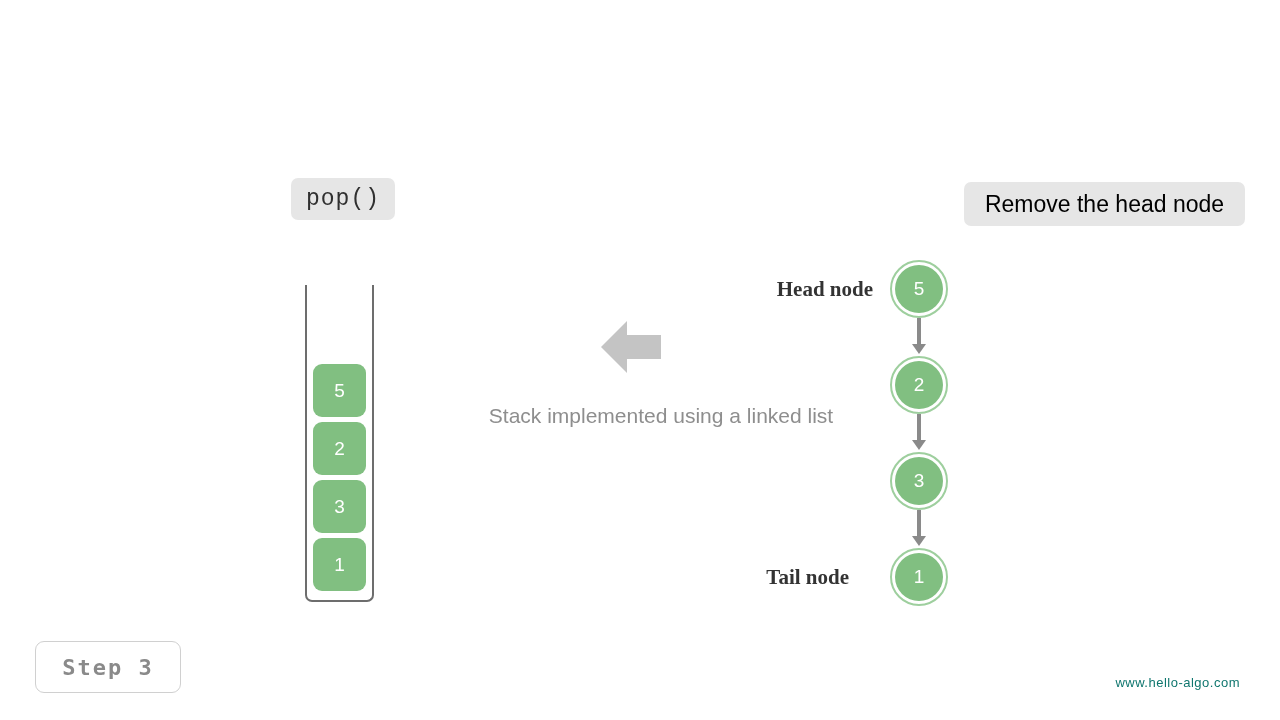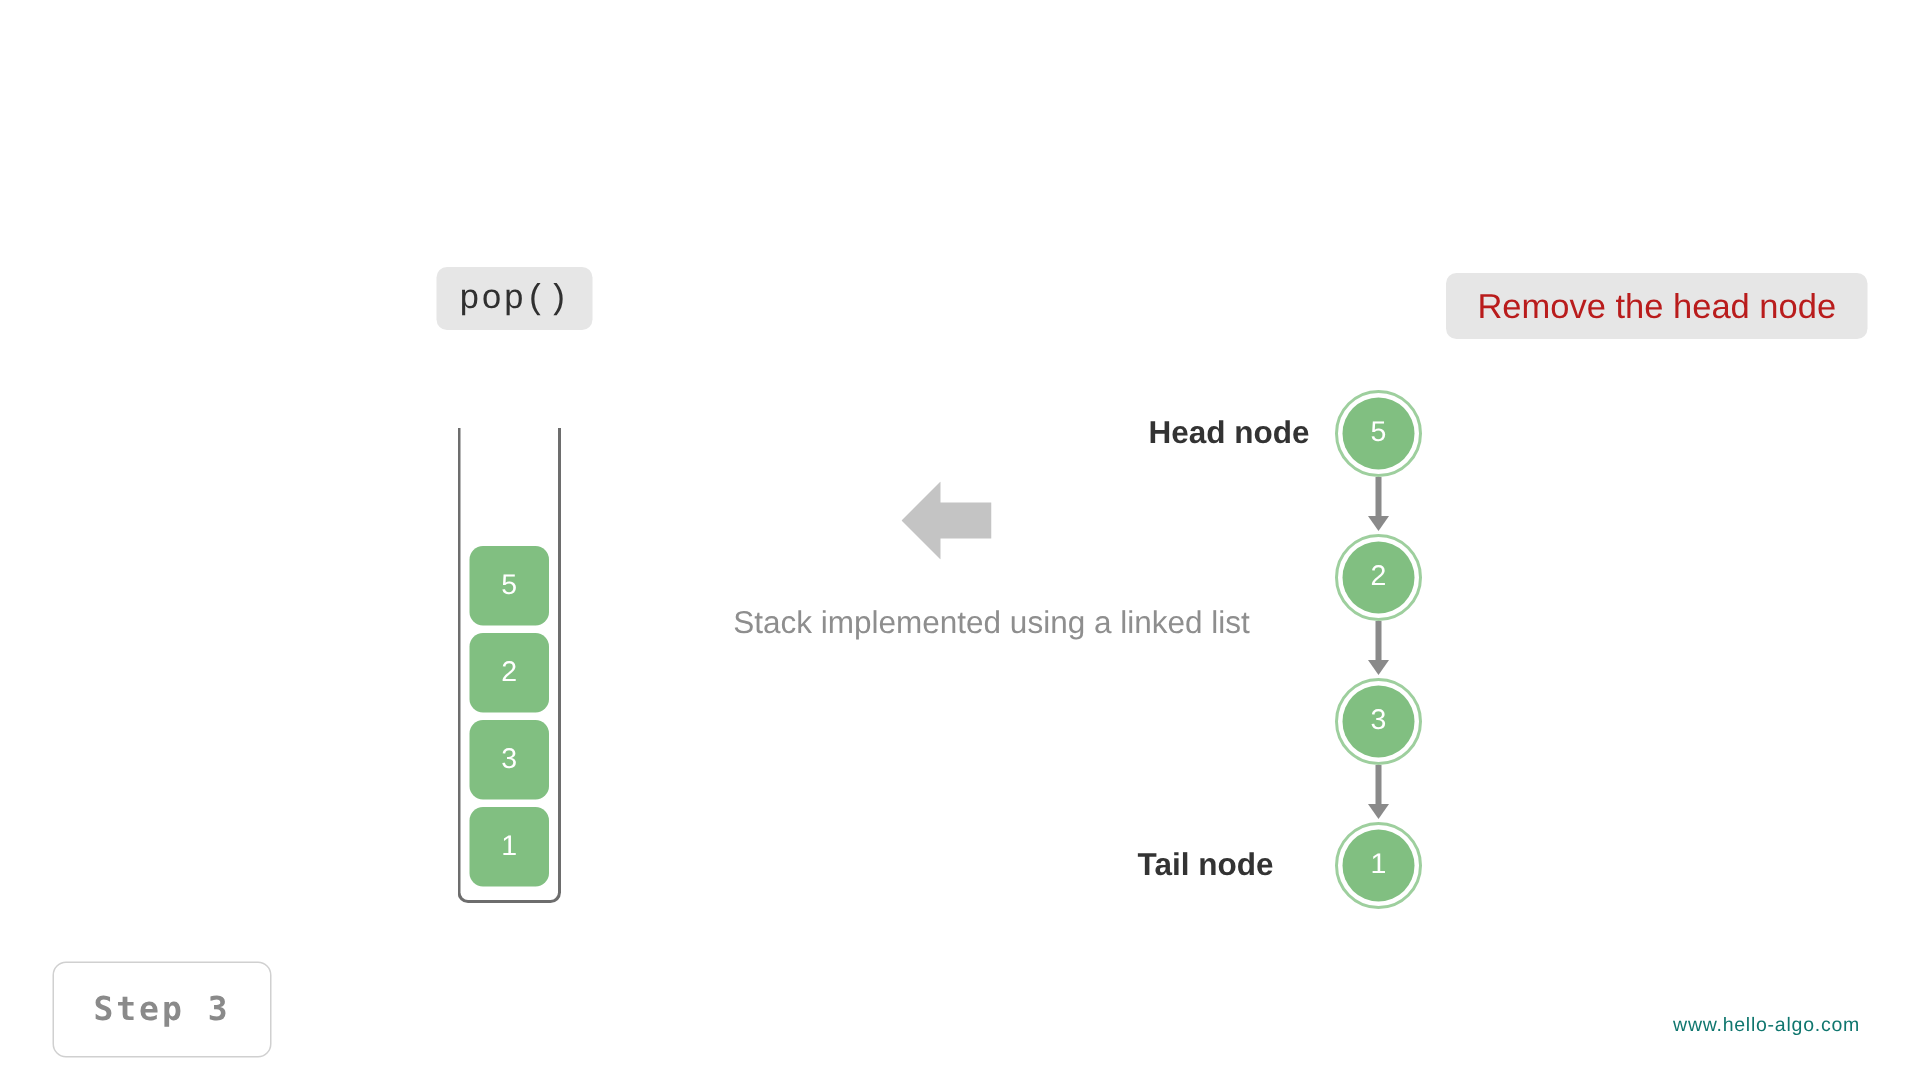--- a/index.html
+++ b/index.html
@@ -32,21 +32,21 @@
   }
   .chip-mono {
     font-family: "DejaVu Sans Mono", monospace;
     font-size: 23px;
     letter-spacing: 1px;
     color: #303030;
   }
   .chip-sans {
     font-family: "Liberation Sans", sans-serif;
     font-size: 23px;
-    color: #b91c1c;
+    color: #000000;
   }
 
   #op-chip {
     left: 291px;
     top: 178px;
     width: 104px;
     height: 42px;
     font-family: Liberation Mono, monospace;
   }
   #action-chip {
@@ -55,21 +55,21 @@
     width: 281px;
     height: 44px;
   }
 
   
   #step-badge {
     position: absolute;
     left: 35px;
     top: 641px;
     width: 146px;
-    height: 64px;
+    height: 52px;
     background: #ffffff;
     border: 1.5px solid #d0d0d0;
     border-radius: 9px;
     display: flex;
     align-items: center;
     justify-content: center;
     box-sizing: border-box;
     font-family: "DejaVu Sans Mono", monospace;
     font-size: 22px;
     font-weight: bold;
@@ -204,20 +204,21 @@
   }
 
   
   .endpoint-label {
     position: absolute;
     font-size: 21px;
     font-weight: bold;
     color: #333333;
     white-space: nowrap;
     text-align: right;
+    font-family: Liberation Serif, serif;
   }
   #head-label {
     left: 633px;
     top: 277px;
     width: 240px;
   }
   #tail-label {
     left: 609px;
     top: 565px;
     width: 240px;

